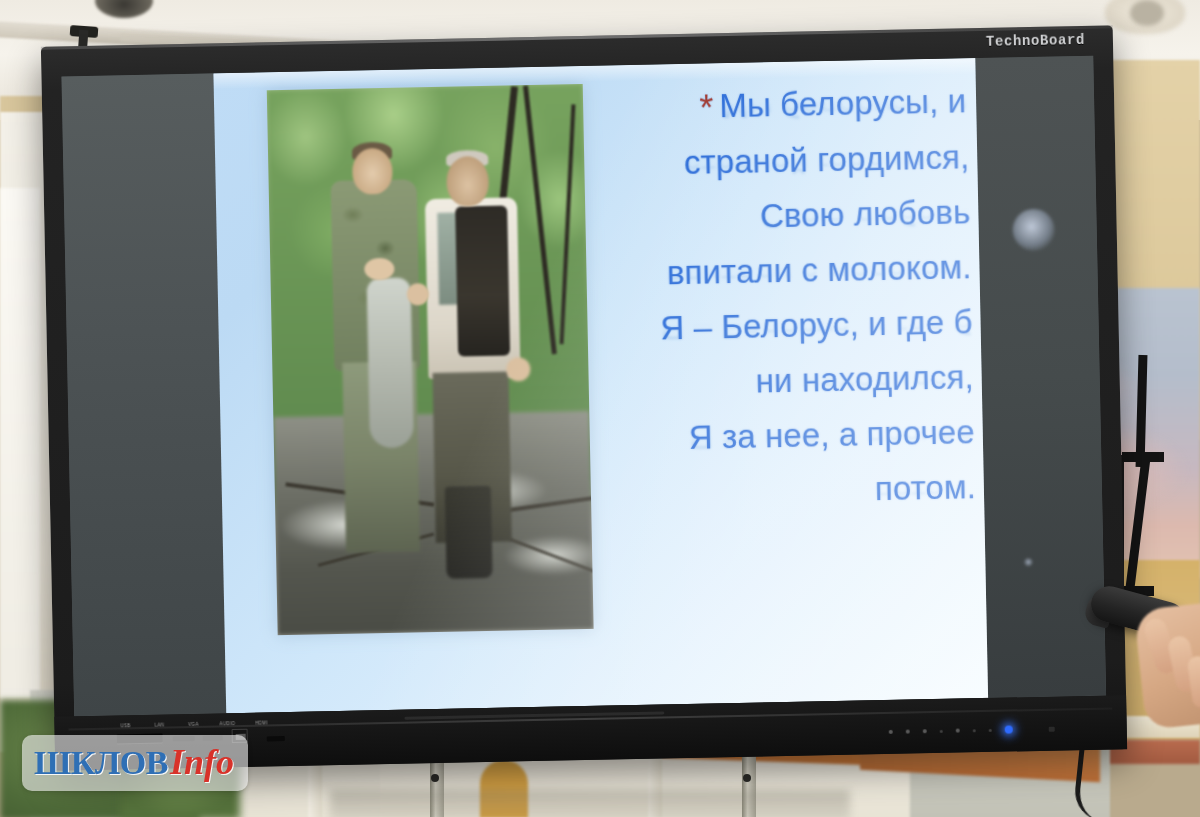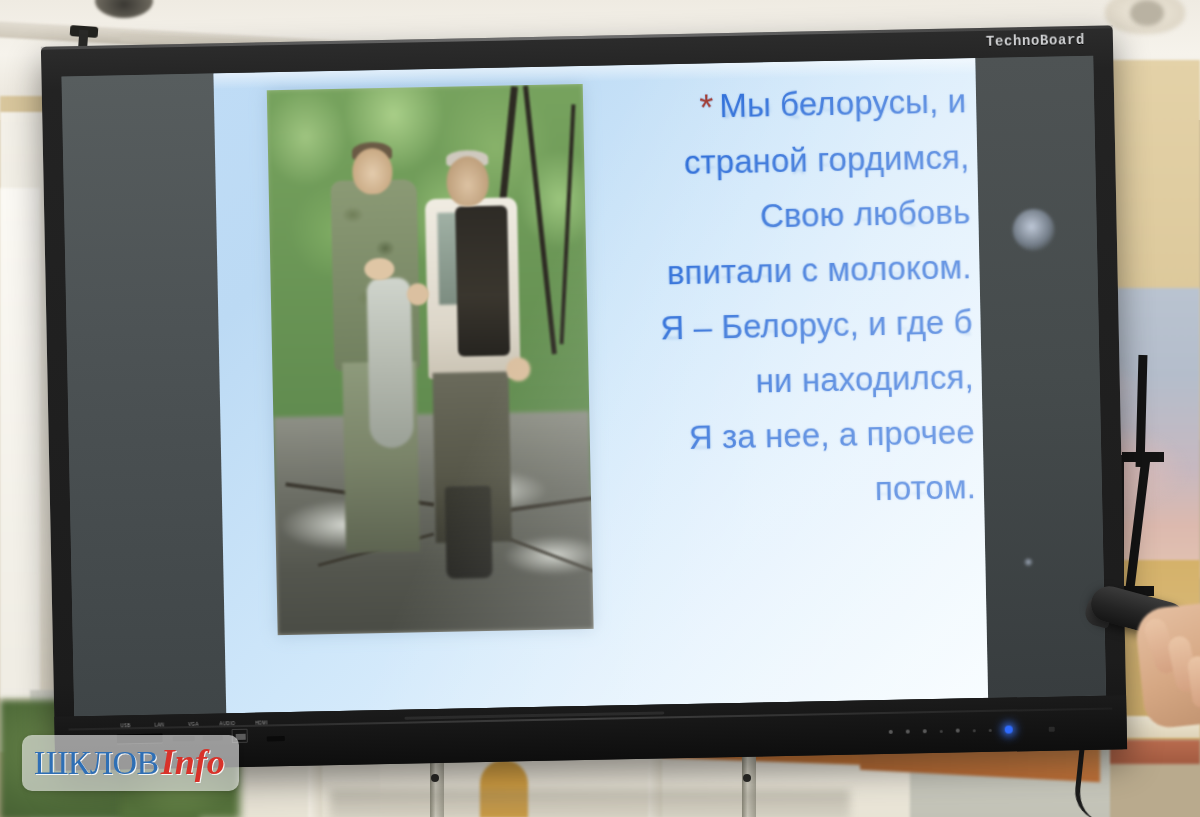--- a/index.html
+++ b/index.html
@@ -500,21 +500,21 @@
   #watermark {
     position:absolute; left:22px; bottom:26px;
     padding:6px 14px 8px 12px;
     background:rgba(255,255,255,.58);
     border-radius:10px;
     filter:drop-shadow(0 1px 2px rgba(0,0,0,.25));
     display:flex; align-items:baseline;
   }
   .wm-a {
     font-family:"Liberation Serif", serif;
-    font-size:34px; font-weight:400; color:#2f6fb5;
+    font-size:34px; font-weight:700; color:#2f6fb5;
     letter-spacing:-.5px;
     text-shadow:1px 1px 0 rgba(255,255,255,.9);
   }
   .wm-b {
     font-family:"Liberation Serif", serif;
     font-size:36px; font-weight:700; font-style:italic; color:#d8322a;
     margin-left:2px;
     text-shadow:1px 1px 0 rgba(255,255,255,.9);
   }
 </style>

